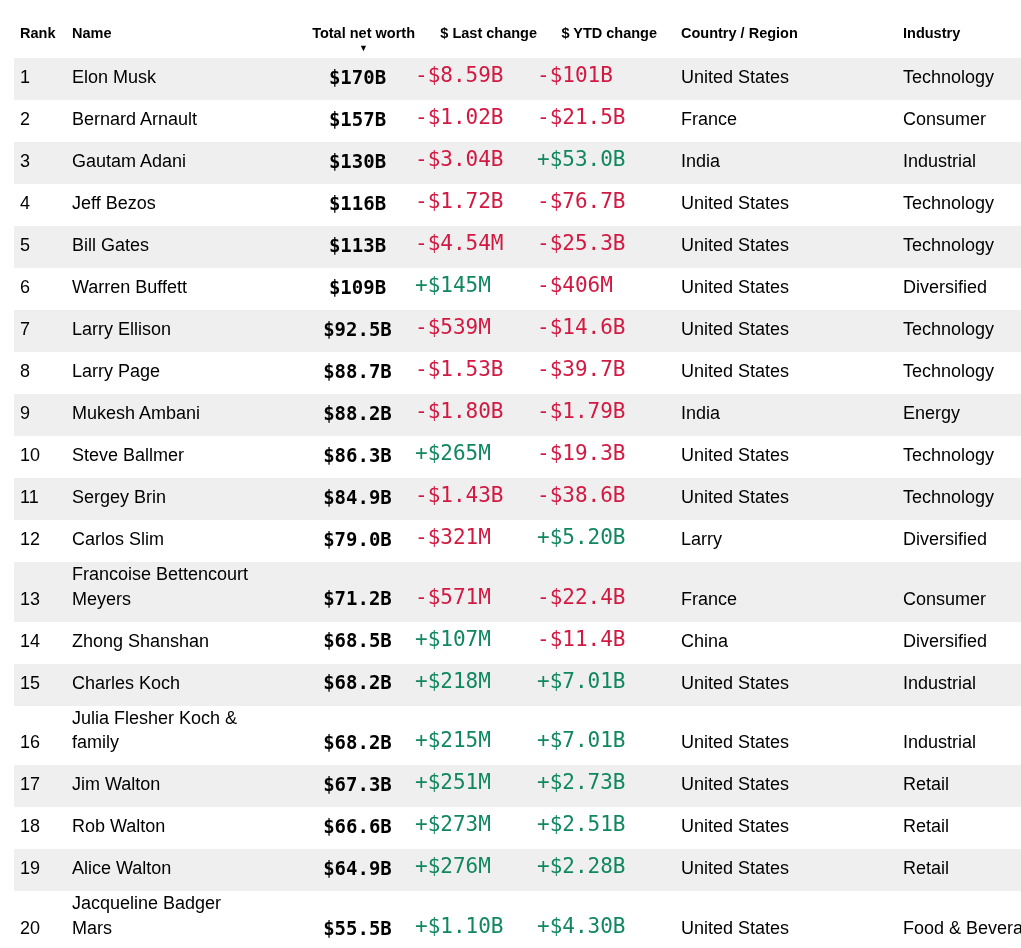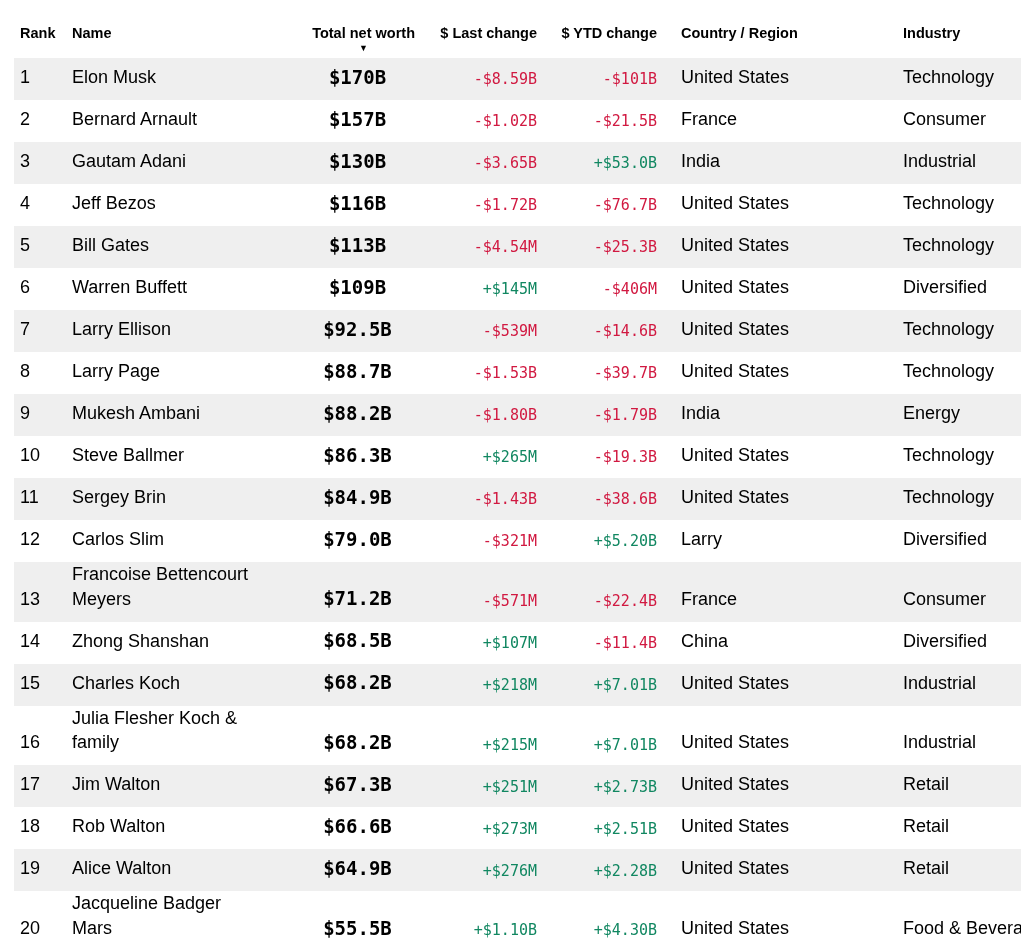--- a/index.html
+++ b/index.html
@@ -68,23 +68,22 @@
 
   td.c-rank     { padding-left: 6px; }
   td.c-name     { padding-right: 30px; white-space: pre-line; }
   td.c-net_worth {
     text-align: center;
     font-family: "DejaVu Sans Mono", monospace;
     font-weight: bold;
     font-size: 19px;
   }
   td.c-last_change, td.c-ytd_change {
-    text-align: right;
     font-family: "DejaVu Sans Mono", monospace;
-    font-size: 15px;
+    font-size: 21px;
   }
   td.c-country  { padding-left: 24px; white-space: nowrap; }
   td.c-industry { padding-left: 2px;  white-space: nowrap; }
 
   td.neg { color: #d11941; }
   td.pos { color: #118761; }
 </style>
 </head>
 <body>
 
@@ -125,21 +124,21 @@
         <td class="c-net_worth">$157B</td>
         <td class="c-last_change neg">-$1.02B</td>
         <td class="c-ytd_change neg">-$21.5B</td>
         <td class="c-country">France</td>
         <td class="c-industry">Consumer</td>
       </tr>
       <tr>
         <td class="c-rank">3</td>
         <td class="c-name">Gautam Adani</td>
         <td class="c-net_worth">$130B</td>
-        <td class="c-last_change neg">-$3.65B</td>
+        <td class="c-last_change neg">-$3.04B</td>
         <td class="c-ytd_change pos">+$53.0B</td>
         <td class="c-country">India</td>
         <td class="c-industry">Industrial</td>
       </tr>
       <tr>
         <td class="c-rank">4</td>
         <td class="c-name">Jeff Bezos</td>
         <td class="c-net_worth">$116B</td>
         <td class="c-last_change neg">-$1.72B</td>
         <td class="c-ytd_change neg">-$76.7B</td>

